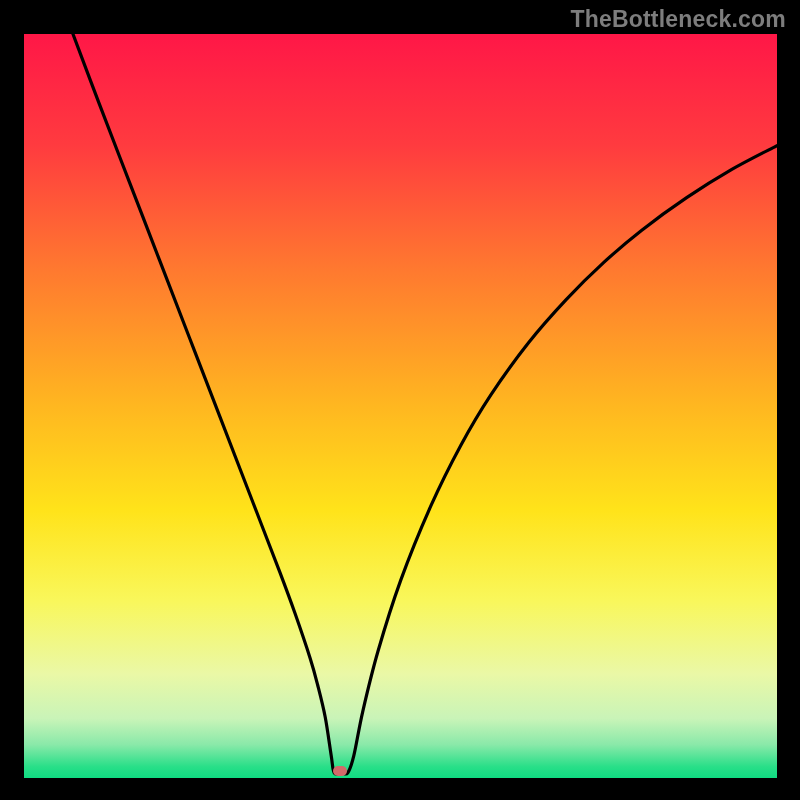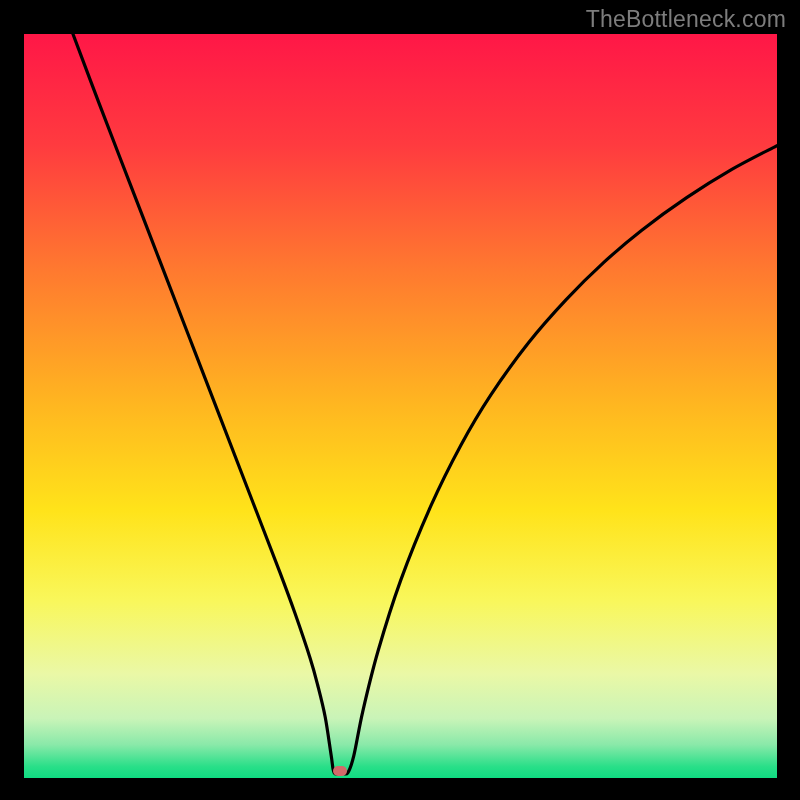--- a/index.html
+++ b/index.html
@@ -18,21 +18,21 @@
     width: 753px;
     height: 744px;
     background: #000;
   }
   .watermark {
     position: absolute;
     top: 6px;
     right: 14px;
     color: #7d7d7d;
     font-size: 23px;
-    font-weight: 400;
+    font-weight: 700;
     letter-spacing: 0.2px;
   }
   .marker {
     position: absolute;
     width: 14px;
     height: 10px;
     border-radius: 5px;
     transform: translate(-50%, -50%);
   }
   svg {

